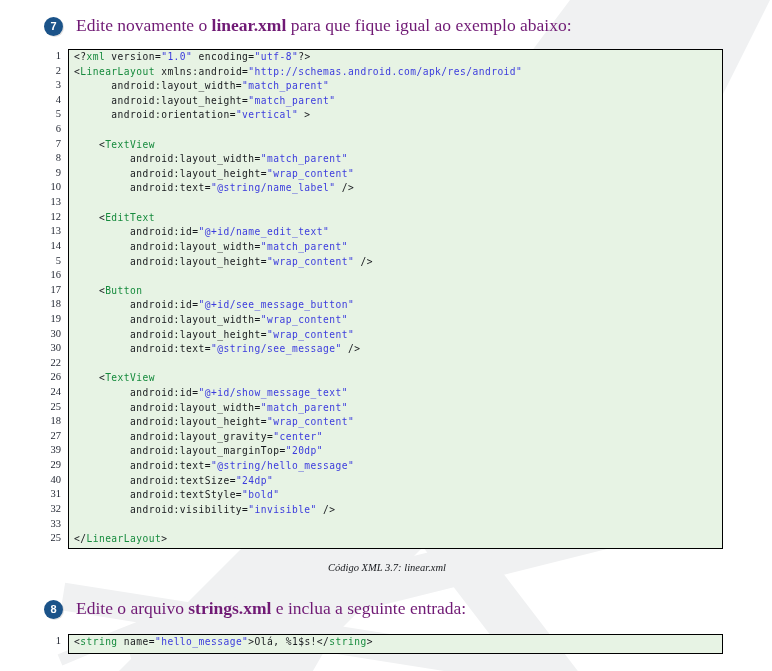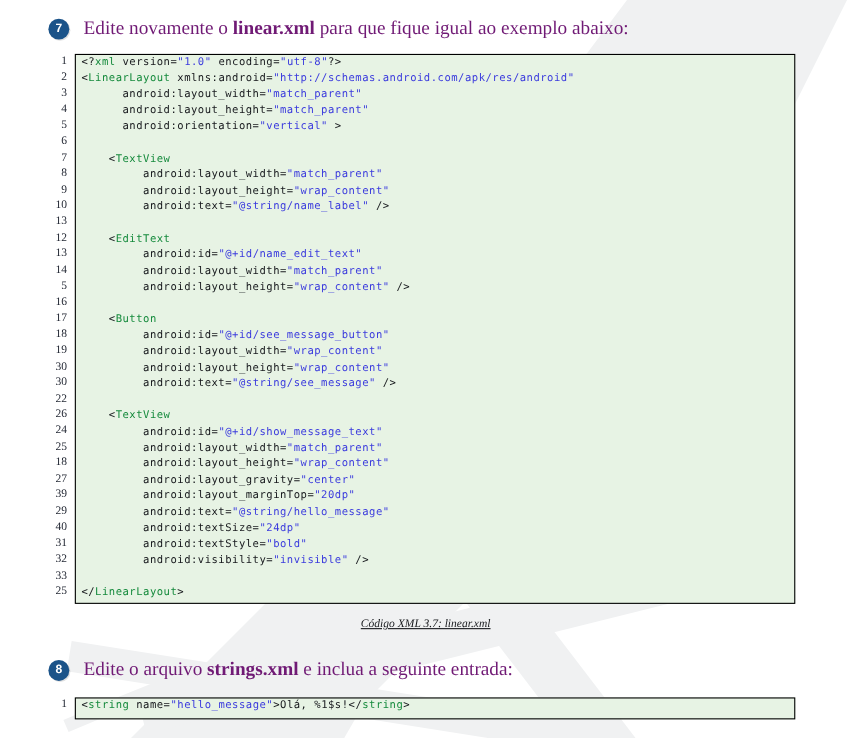--- a/index.html
+++ b/index.html
@@ -109,21 +109,20 @@
   .txt  { color: #16181c; margin-top: 11px; }
 
   
   .caption {
     position: absolute;
     font-family: "Liberation Serif", serif;
     font-style: italic;
     font-size: 10.5px;
     color: #16181c;
     white-space: nowrap;
-    text-decoration: underline;
   }
 
   
   .listing-single .codebox pre { padding-left: 5px; }
 </style>
 </head>
 <body>
 
 <div id="watermark">
   <svg width="772" height="671" viewBox="0 0 772 671" xmlns="http://www.w3.org/2000/svg">

